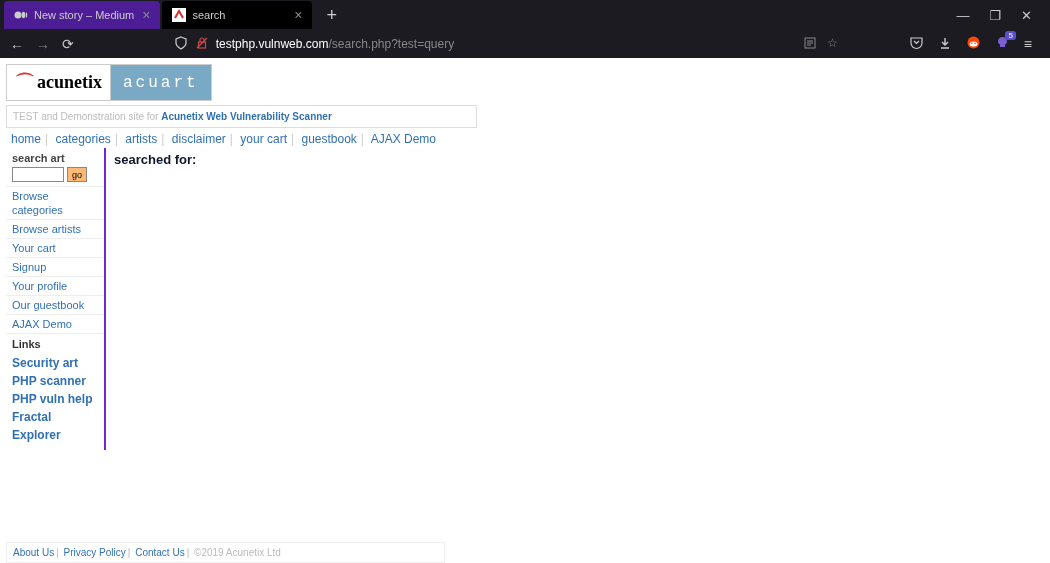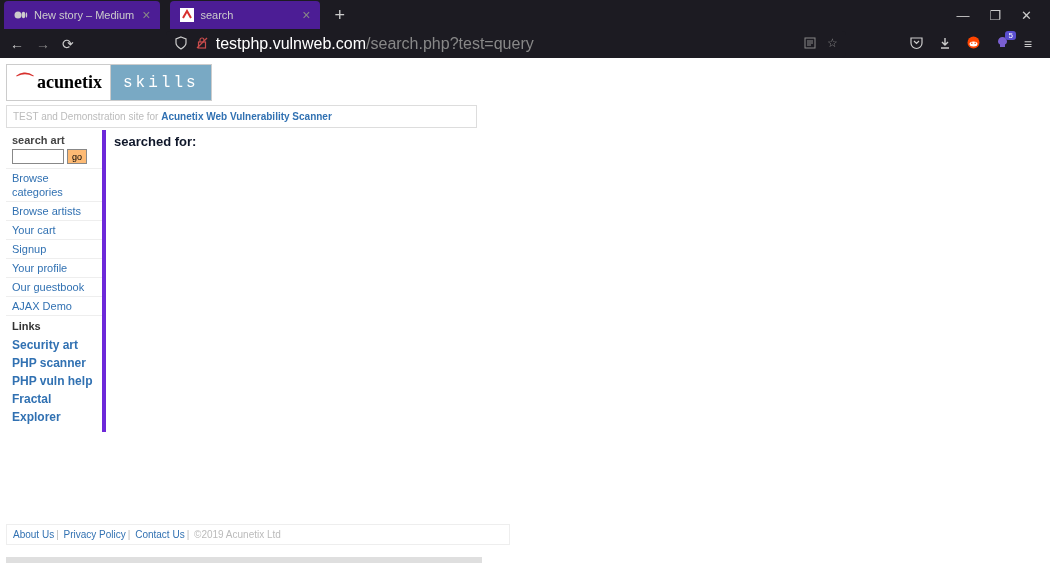--- a/index.html
+++ b/index.html
@@ -3,35 +3,35 @@
   <meta charset="utf-8">
   <style>
     * { margin: 0; padding: 0; box-sizing: border-box; }
     body { font-family: Arial, sans-serif; font-size: 12px; background: #fff; width: 1050px; height: 563px; }
     
     
     .browser-chrome { background: #1c1b22; }
     .tab-bar { height: 30px; display: flex; align-items: center; padding: 0 4px; }
     .tab { display: flex; align-items: center; padding: 0 10px; height: 28px; color: #ccc; font-size: 11px; border-radius: 4px 4px 0 0; margin-right: 2px; min-width: 150px; position: relative; }
     .tab.inactive { background: #4c1d95; }
-    .tab.active { background: #4c1d95; margin-left: 8px; }
+    .tab.active { background: #000000; }
     .tab-favicon { width: 14px; height: 14px; margin-right: 6px; display: inline-block; }
     .tab-title { flex: 1; overflow: hidden; white-space: nowrap; text-overflow: ellipsis; }
     .tab-close { color: #888; font-size: 14px; margin-left: 8px; cursor: pointer; }
     .new-tab { color: #ccc; font-size: 18px; padding: 0 12px; cursor: pointer; }
     .window-controls { margin-left: auto; display: flex; gap: 20px; padding-right: 14px; color: #ccc; }
     .window-controls span { cursor: pointer; font-size: 13px; }
     
     .nav-bar { height: 28px; display: flex; align-items: center; padding: 0 10px; gap: 12px; }
     .nav-icon { color: #888; cursor: pointer; font-size: 14px; display: flex; align-items: center; }
     .nav-icon.enabled { color: #ccc; }
     .url-bar { flex: 0 0 680px; background: #1c1b22; border-radius: 4px; height: 26px; display: flex; align-items: center; padding: 0 8px; gap: 8px; margin-left: 80px; }
     .url-shield { color: #ccc; font-size: 13px; }
     .url-lock { color: #c94c4c; font-size: 12px; }
-    .url-text { color: #888; font-size: 16px; }
+    .url-text { color: #888; font-size: 12px; }
     .url-text .domain { color: #fff; }
     .url-right { margin-left: auto; display: flex; gap: 10px; color: #888; }
     .right-icons { margin-left: auto; display: flex; gap: 14px; align-items: center; padding-right: 8px; }
     .icon-btn { color: #ccc; font-size: 14px; cursor: pointer; position: relative; }
     .badge { position: absolute; top: -4px; right: -6px; background: #5a4fcf; color: #fff; font-size: 8px; border-radius: 3px; padding: 0 3px; }
     
     
     .page { background: #fff; padding: 6px 6px; }
     .logo-bar { margin-bottom: 4px; }
     .logo-img { display: inline-flex; border: 1px solid #ccc; }
@@ -40,37 +40,37 @@
     .logo-right { background: #79a9c4; color: #fff; padding: 4px 12px; font-family: Courier, monospace; letter-spacing: 3px; font-size: 16px; display: flex; align-items: center; }
     
     .test-banner { border: 1px solid #ddd; padding: 5px 6px; font-size: 10px; color: #bbb; margin-bottom: 2px; width: 471px; }
     .test-banner a { color: #3171b2; font-weight: bold; text-decoration: none; }
     
     .nav-menu { font-size: 12px; padding: 2px 5px; }
     .nav-menu a { color: #3171b2; text-decoration: none; }
     .nav-sep { color: #ccc; margin: 0 4px; }
     
     .content-wrap { display: flex; }
-    .sidebar { width: 100px; border-right: 4px solid #6d28d9; }
+    .sidebar { width: 100px; border-right: 2px solid #6d28d9; }
     .sidebar-section { border-bottom: 1px solid #eee; padding: 4px 6px; }
     .sidebar-title { font-weight: bold; color: #444; font-size: 11px; }
     .search-box { display: flex; margin-top: 3px; }
     .search-input { width: 52px; border: 1px solid #888; font-size: 10px; height: 15px; }
     .search-go { font-size: 9px; padding: 0 4px; margin-left: 3px; border: 1px solid #888; background: #fdba74; cursor: pointer; }
     .sidebar-item { border-bottom: 1px solid #eee; padding: 2px 6px; }
     .sidebar-item a { color: #3171b2; text-decoration: none; font-size: 11px; }
     .sidebar-links-title { padding: 4px 6px; font-weight: bold; color: #333; font-size: 11px; }
     .sidebar-links { padding: 0 6px 6px; }
     .sidebar-links a { display: block; color: #3171b2; text-decoration: none; font-size: 12px; line-height: 1.5; font-weight: bold; }
     
     .main-content { flex: 1; padding: 4px 8px; }
     .searched-for { color: #0f172a; font-weight: bold; font-size: 13px; }
     .search-result { font-weight: bold; color: #333; font-size: 15px; margin-top: 8px; margin-left: -4px; }
     
-    .footer { border: 1px solid #eee; padding: 4px 6px; font-size: 10px; margin-top: 92px; width: 504px; }
+    .footer { border: 1px solid #eee; padding: 4px 6px; font-size: 10px; margin-top: 92px; width: 439px; }
     .footer a { color: #3171b2; text-decoration: none; }
     .footer-sep { color: #bbb; margin: 0 2px; }
     .footer .copyright { color: #bbb; }
     
     .warning-box { background: #dfdfdf; padding: 8px 28px; font-size: 10px; text-align: center; color: #000; margin-top: 12px; width: 476px; line-height: 1.35; }
     .warning-box b { font-weight: bold; }
   </style>
 </head>
 <body>
 
@@ -164,28 +164,37 @@
   </div>
 </div>
 
 <div class="page">
   <div class="logo-bar">
     <div class="logo-img">
       <div class="logo-left">
           <span class="red">⌒</span>
           <span>acunetix</span>
         </div>
-      <div class="logo-right">skills</div>
+      <div class="logo-right">acuart</div>
     </div>
   </div>
 
   <div class="test-banner">
     <span>TEST and Demonstration site for </span><a href="#">Acunetix Web Vulnerability Scanner</a>
   </div>
 
+  <div class="nav-menu">
+    <a href="#">home</a><span class="nav-sep">|</span>
+    <a href="#">categories</a><span class="nav-sep">|</span>
+    <a href="#">artists</a><span class="nav-sep">|</span>
+    <a href="#">disclaimer</a><span class="nav-sep">|</span>
+    <a href="#">your cart</a><span class="nav-sep">|</span>
+    <a href="#">guestbook</a><span class="nav-sep">|</span>
+    <a href="#">AJAX Demo</a>
+  </div>
 
   <div class="content-wrap">
     <div class="sidebar">
       <div class="sidebar-section">
         <div class="sidebar-title">search art</div>
         <div class="search-box">
           <input class="search-input" type="text" style="">
           <button class="search-go">go</button>
         </div>
       </div>

